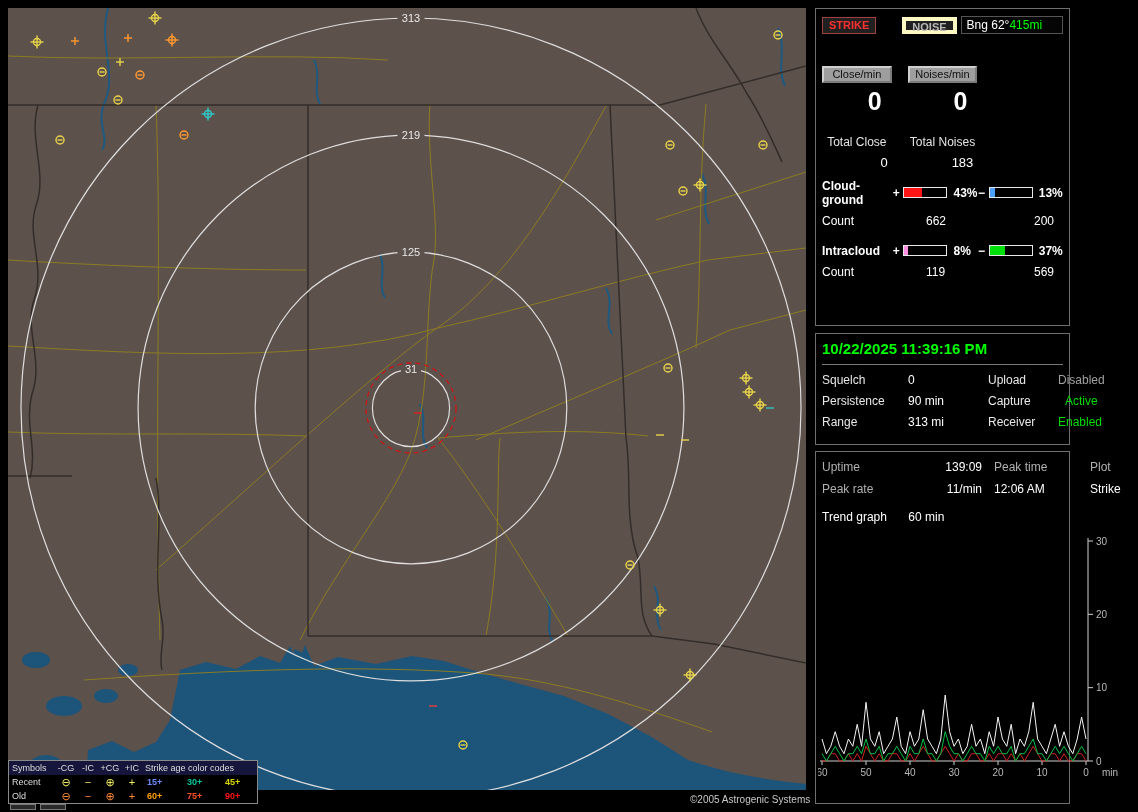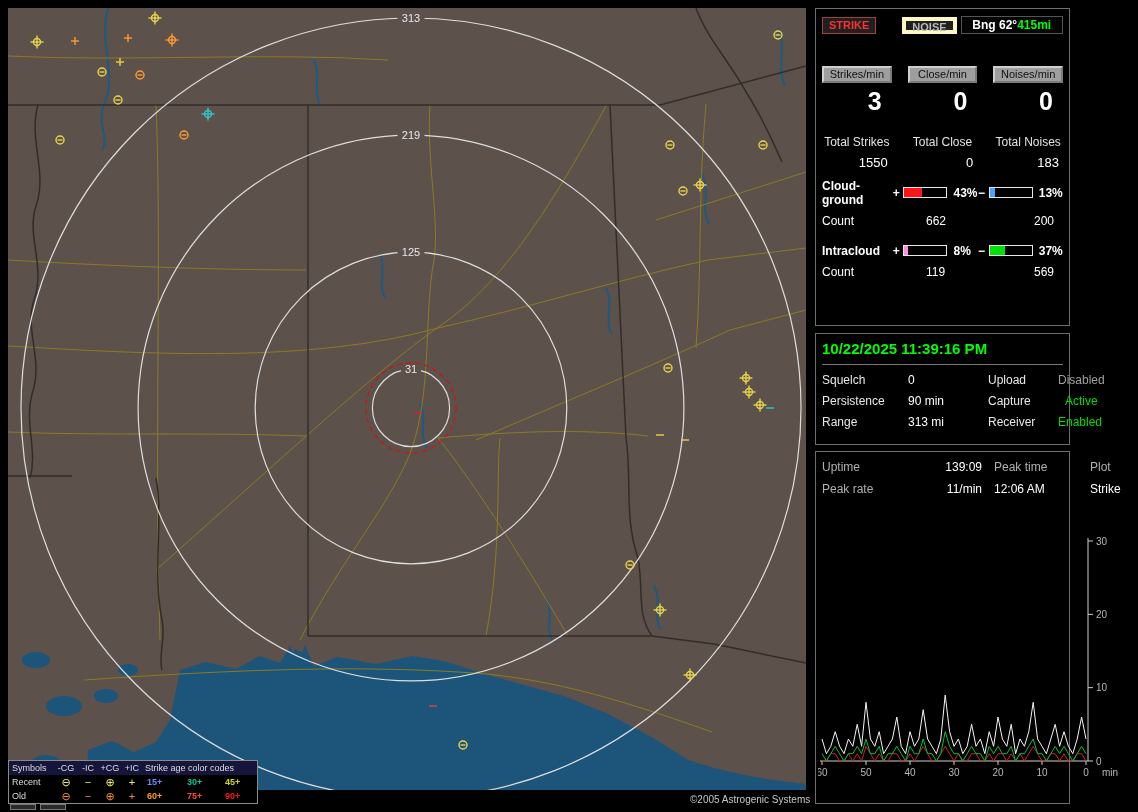--- a/index.html
+++ b/index.html
@@ -27,21 +27,21 @@
   .panel{border:1px solid #6e6e6e;background:#000;position:relative}
   .panel1{height:318px;margin-bottom:7px}
   .panel2{height:112px;margin-bottom:6px}
   .panel3{height:353px}
 
   .row1{display:flex;align-items:center;margin:7px 6px 0 6px;gap:4px}
   .btn{height:17px;padding:0 6px;background:#202020;font-weight:bold;font-size:11px;cursor:pointer;font-family:"Liberation Sans",sans-serif}
   .btn.strike{color:#ff3030;border:1px solid #a04040}
   .btn.noise{color:#b8b8b8;border:4px solid #fef9c3;margin-left:22px}
   .bng{margin-left:auto;width:142px;height:18px;background:#050505;border:1px solid #555;
-       display:flex;align-items:center;justify-content:center;padding:0 5px;font-size:12px;font-weight:bold}
+       display:flex;align-items:center;justify-content:flex-start;padding:0 5px;font-size:12px;font-weight:normal}
   .bng .mi{color:#00ff00}
 
   .statgrid{display:grid;grid-template-columns:1fr 1fr 1fr;gap:16px;margin:30px 6px 0 6px}
   .graybtn{width:100%;height:17px;background:#9e9e9e;color:#101010;font-size:11px;border:2px outset #cfcfcf;cursor:pointer;font-family:"Liberation Sans",sans-serif}
   .bigval{font-size:25px;font-weight:bold;text-align:right;padding-right:10px;margin-top:4px;height:30px}
   .totlabel{font-size:12px;color:#e4e4e4;text-align:center;margin-top:18px;white-space:nowrap}
   .totval{font-size:13px;text-align:right;padding-right:4px;margin-top:6px}
 
   .secthead{margin:30px 6px 0 6px;color:#b4b4b4;font-size:12px;border-bottom:1px solid #8a8a8a;padding-bottom:4px}
   .dist-row{display:flex;align-items:center;margin:9px 6px 0 6px;font-size:12px}
@@ -315,26 +315,20 @@
     <div class="row1">
       <button class="btn strike">STRIKE</button>
       <button class="btn noise">NOISE</button>
       <div class="bng">
         <span>Bng 62°</span>
         <span class="mi">415mi</span>
       </div>
     </div>
     <div class="statgrid">
       <div>
-        <button class="graybtn">Strikes/min</button>
-        <div class="bigval">3</div>
-        <div class="totlabel">Total Strikes</div>
-        <div class="totval">1550</div>
-      </div>
-      <div>
         <button class="graybtn">Close/min</button>
         <div class="bigval">0</div>
         <div class="totlabel">Total Close</div>
         <div class="totval">0</div>
       </div>
       <div>
         <button class="graybtn">Noises/min</button>
         <div class="bigval">0</div>
         <div class="totlabel">Total Noises</div>
         <div class="totval">183</div>
@@ -405,20 +399,24 @@
     <div class="status-grid">
       <span class="stlabel">Uptime</span>
       <span class="stval">139:09</span>
       <span class="stlabel3">Peak time</span>
       <span class="stlabel3">Plot</span>
 
       <span class="stlabel">Peak rate</span>
       <span class="stval">11/min</span>
       <span class="stcol3w">12:06 AM</span>
       <span class="stcol3w">Strike</span>
+    </div>
+    <div class="trend-row">
+      <span>Trend graph</span>
+      <span class="win">60 min</span>
     </div>
     <svg id="trend-svg" width="314" height="248" viewBox="0 0 314 248">
         <line x1="270" y1="5" x2="270" y2="228" stroke="#cfcfcf" stroke-width="1"></line>
         <line x1="2" y1="228" x2="270" y2="228" stroke="#cfcfcf" stroke-width="1"></line>
         <line x1="270" y1="228" x2="275" y2="228" stroke="#cfcfcf" stroke-width="1"></line>
         <text x="278" y="231.5" fill="#b8b8b8" font-size="10">0</text>
         <line x1="270" y1="154.66666666666669" x2="275" y2="154.66666666666669" stroke="#cfcfcf" stroke-width="1"></line>
         <text x="278" y="158.16666666666669" fill="#b8b8b8" font-size="10">10</text>
         <line x1="270" y1="81.33333333333334" x2="275" y2="81.33333333333334" stroke="#cfcfcf" stroke-width="1"></line>
         <text x="278" y="84.83333333333334" fill="#b8b8b8" font-size="10">20</text>

